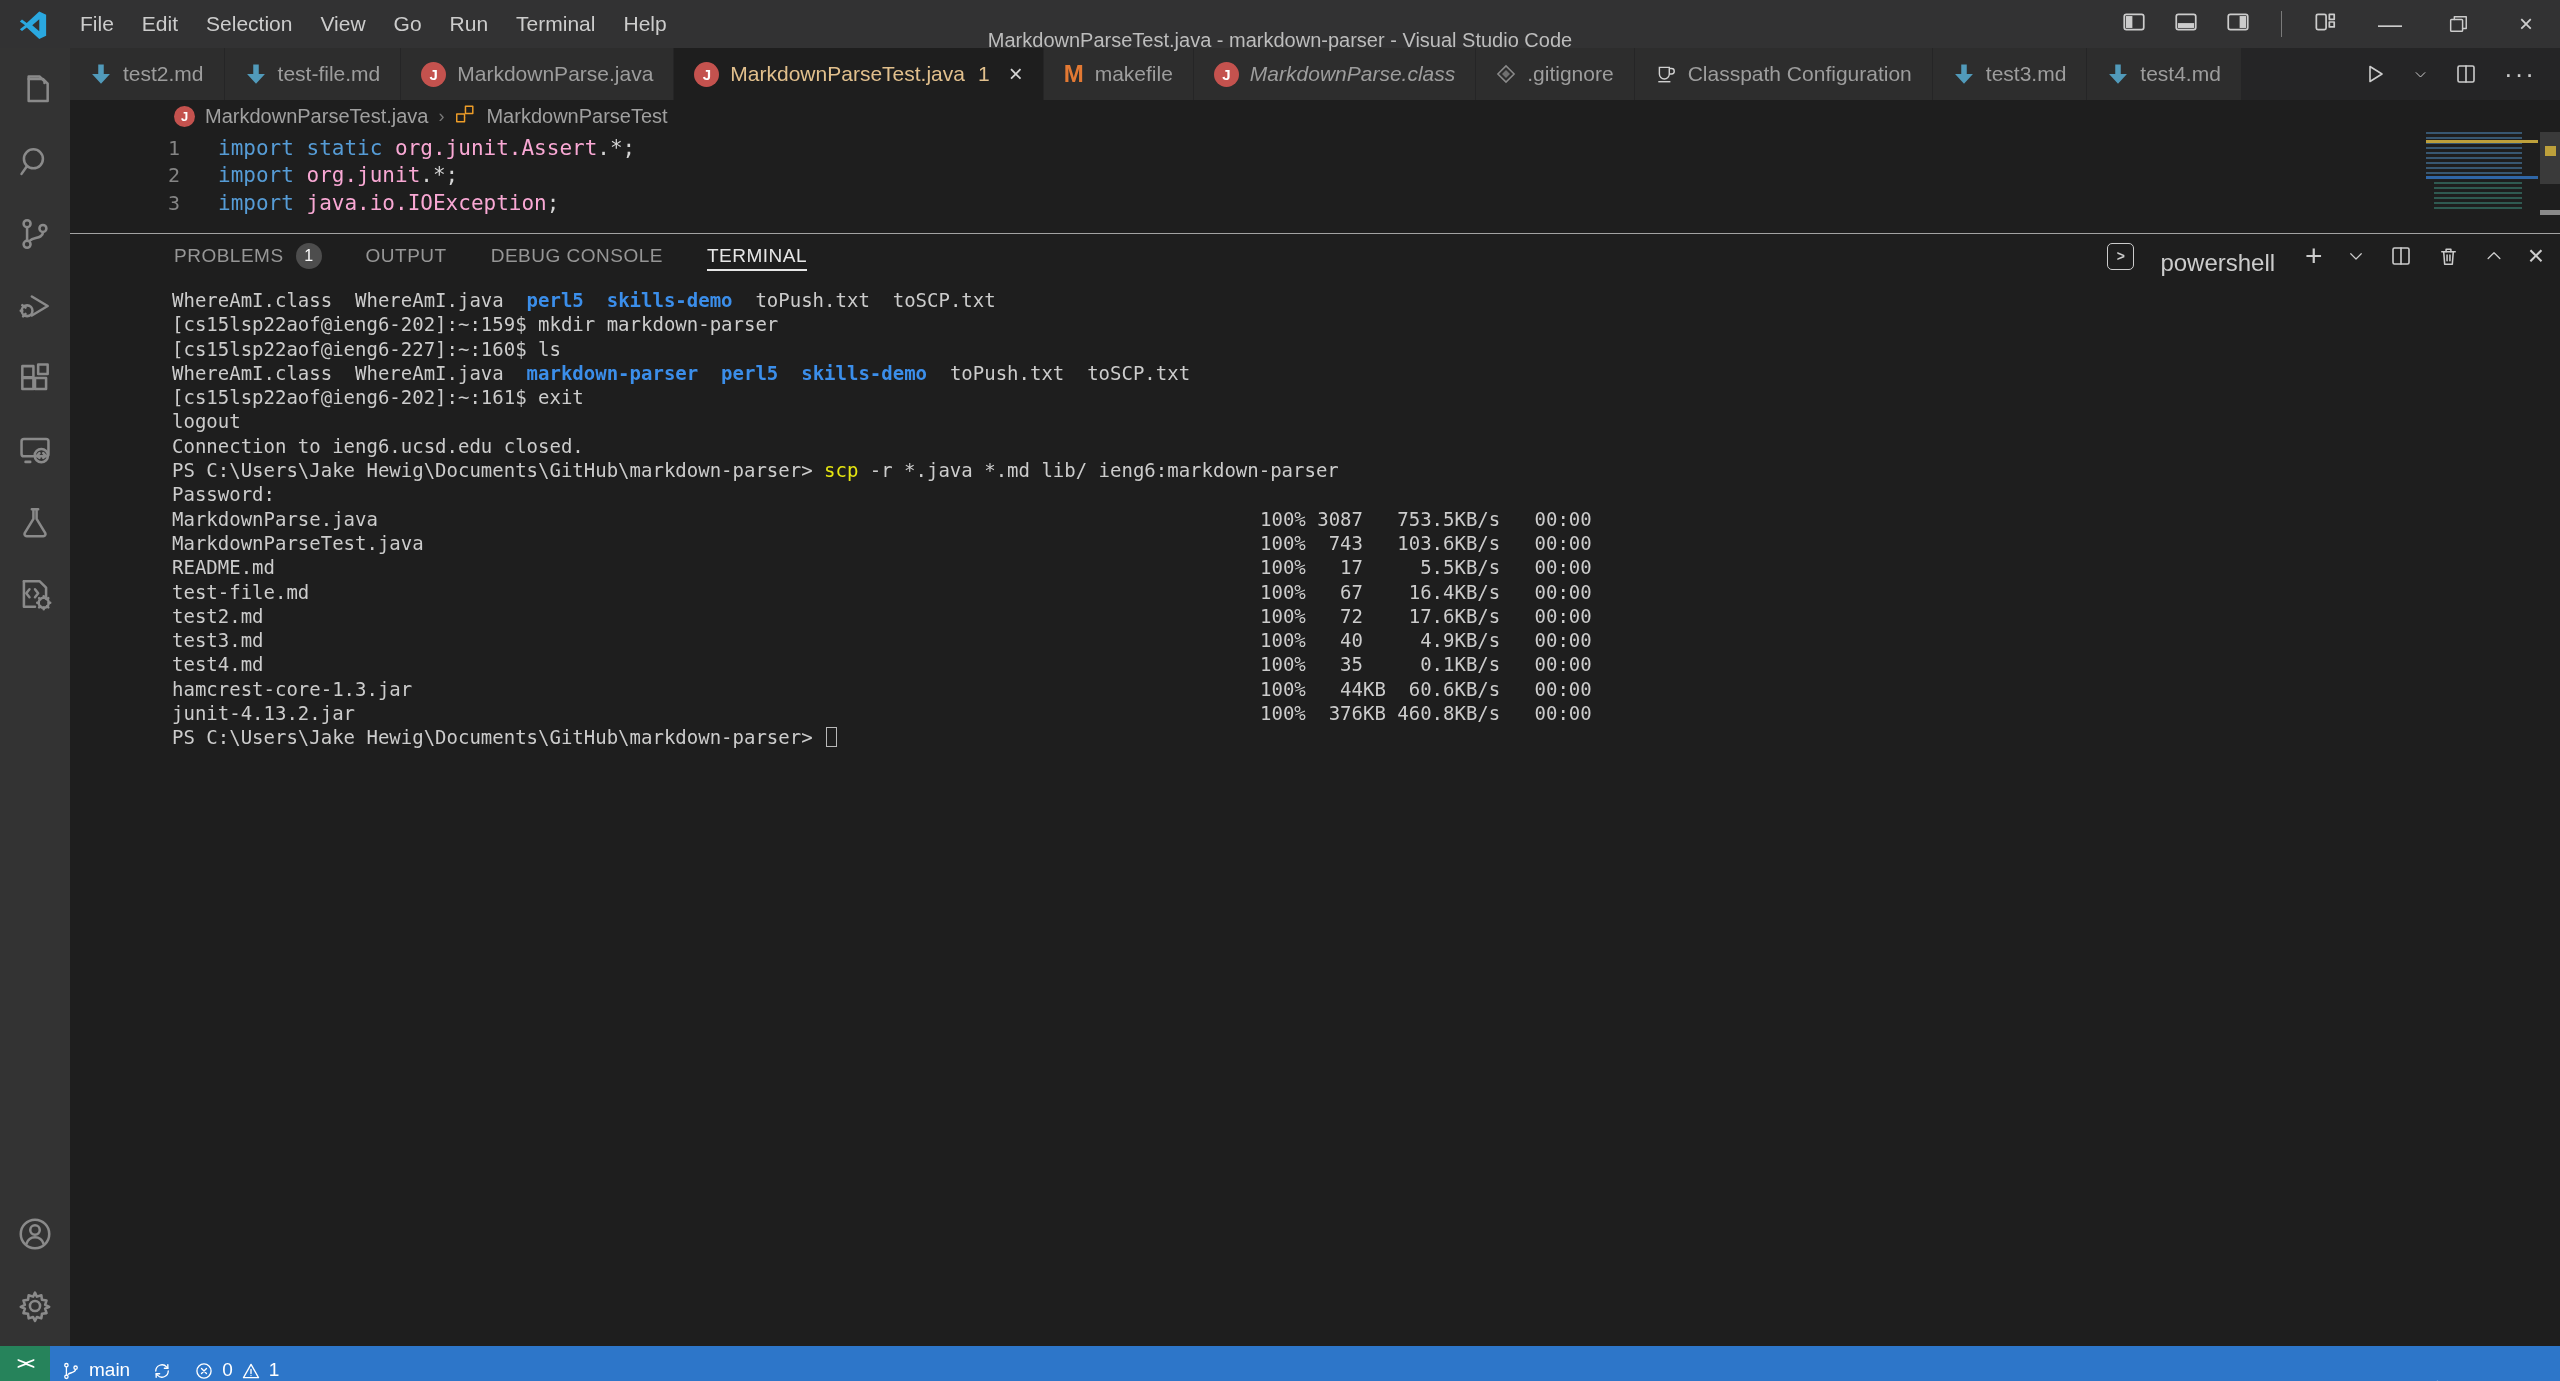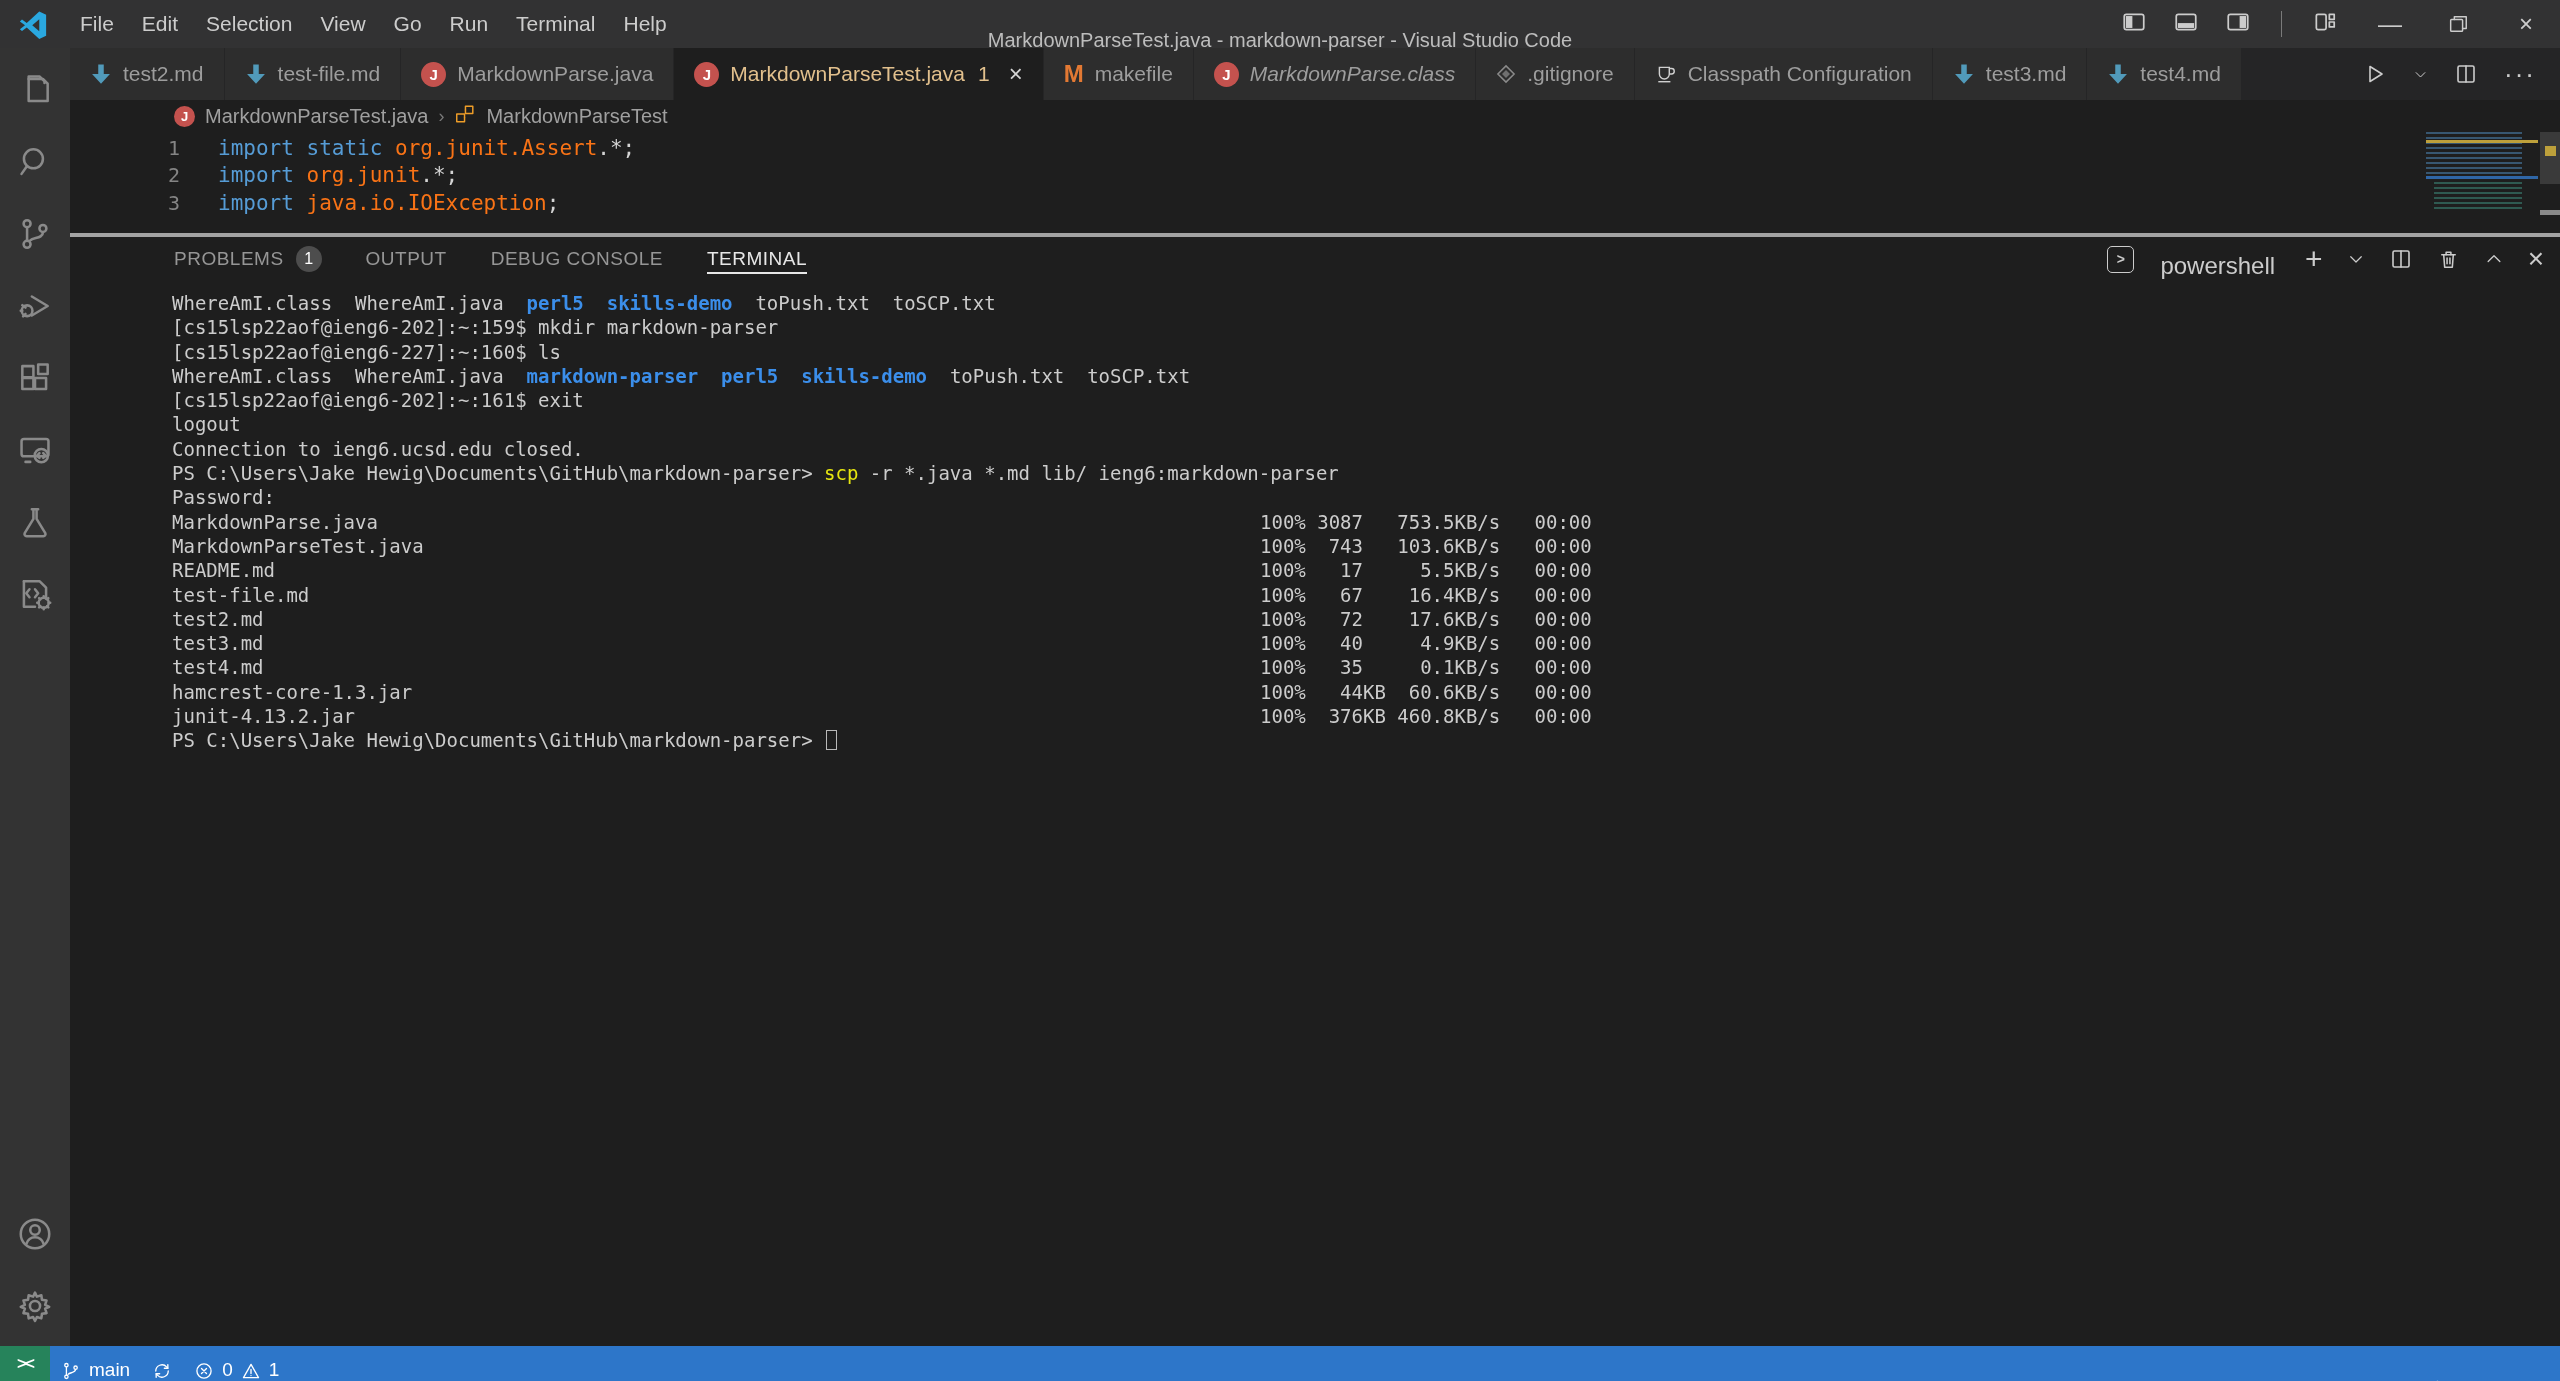--- a/index.html
+++ b/index.html
@@ -40,33 +40,33 @@
   .mk-badge { color:#e37933; font-weight:bold; font-size:24px; }
   .tab-icon { display:flex; align-items:center; justify-content:center; }
   
   .breadcrumb { height:32px; display:flex; align-items:center; gap:10px; padding-left:104px; font-size:20px; color:#a0a0a0; }
   .crumb-sep { color:#7a7a7a; font-size:18px; }
   .breadcrumb .java-badge { width:21px; height:21px; font-size:13px; }
   
   .code-area { height:101px; flex:none; position:relative; overflow:hidden; padding-top:2px; }
   .code-line { display:flex; height:27.5px; align-items:center; font-family:"DejaVu Sans Mono", monospace; font-size:21px; white-space:pre; }
   .lnum { width:110px; text-align:right; color:#858585; font-size:20px; flex:none; margin-right:38px; }
-  .c-kw { color:#569cd6; } .c-type { color:#f97316; } .c-fg { color:#d4d4d4; }
+  .c-kw { color:#569cd6; } .c-type { color:#f9a8d4; } .c-fg { color:#d4d4d4; }
   .minimap { position:absolute; top:0; right:22px; width:112px; height:90px; }
   .mini-rows { position:absolute; left:0; top:0; width:96px; height:46px;
      background:repeating-linear-gradient(180deg, rgba(86,156,214,.45) 0 2px, transparent 2px 5px); }
   .mini-rows2 { position:absolute; left:8px; top:50px; width:88px; height:28px;
      background:repeating-linear-gradient(180deg, rgba(78,201,176,.35) 0 2px, transparent 2px 5px); }
   .mini-yellow { position:absolute; left:0; top:8px; width:112px; height:3px; background:#bda03b; }
   .mini-blue { position:absolute; left:0; top:44px; width:112px; height:3px; background:#2f66a6; }
   .vscrollbar { position:absolute; top:0; right:0; width:20px; height:52px; background:#4a4a4a; opacity:.65; }
   .vmark-y { position:absolute; top:14px; right:4px; width:11px; height:10px; background:#bda03b; }
   .vmark-g { position:absolute; top:78px; right:0; width:20px; height:5px; background:#8a8a8a; }
   
-  .panel { flex:1; border-top:4px solid #a3a3a3; display:flex; flex-direction:column; }
+  .panel { flex:1; border-top:1px solid #a3a3a3; display:flex; flex-direction:column; }
   .panel-header { height:44px; display:flex; align-items:center; padding:0 16px 0 104px; }
   .panel-tab { height:100%; display:flex; align-items:center; gap:12px; margin-right:44px;
                font-size:19px; letter-spacing:.5px; color:#969696; position:relative; cursor:default; }
   .panel-tab.active { color:#e7e7e7; }
   .panel-tab.active::after { content:""; position:absolute; left:0; right:0; bottom:7px; height:2px; background:#e7e7e7; }
   .pbadge { background:#4d4d4d; color:#ffffff; border-radius:50%; min-width:26px; height:26px;
             display:flex; align-items:center; justify-content:center; font-size:16px; letter-spacing:0; }
   .panel-actions { margin-left:auto; display:flex; align-items:center; gap:24px; color:#cccccc; }
   .term-box-icon { width:27px; height:27px; border:1.5px solid #cccccc; border-radius:5px;
                    display:flex; align-items:center; justify-content:center; font-size:14px; font-weight:bold; }

